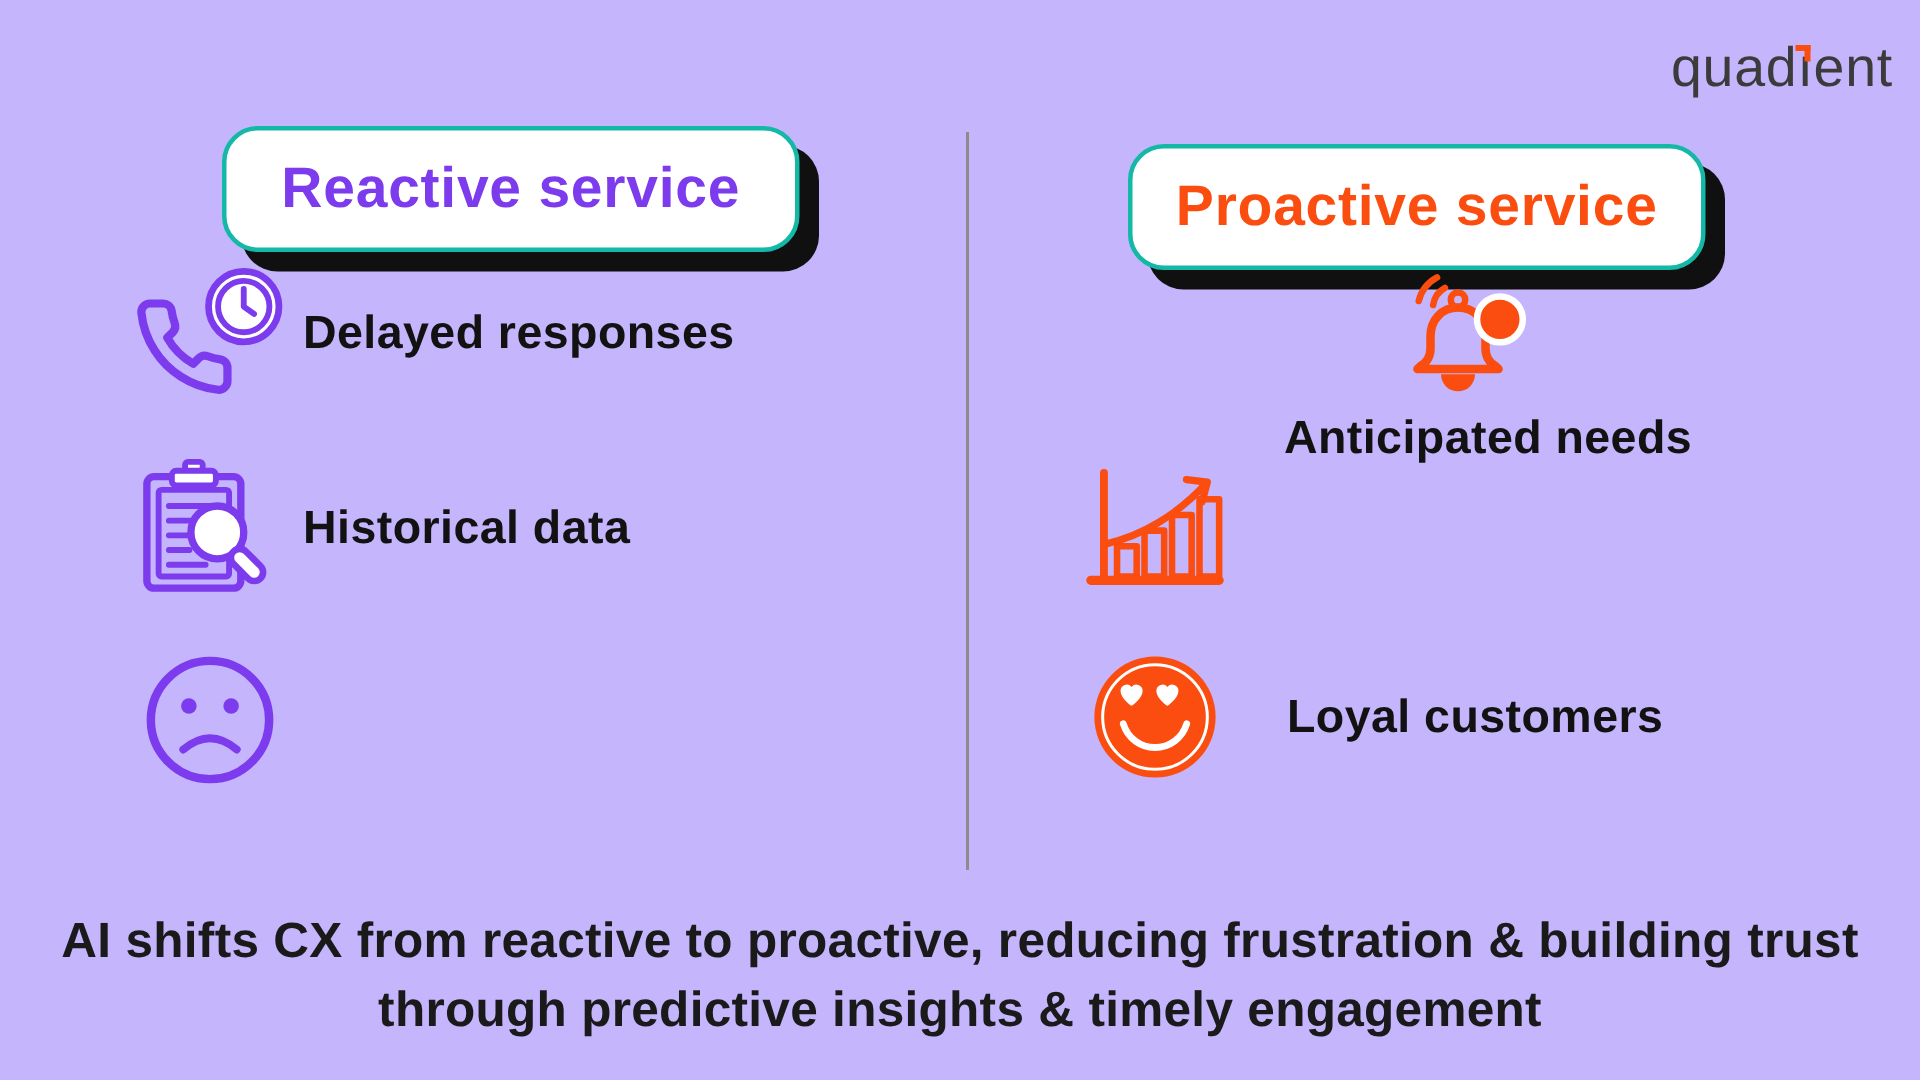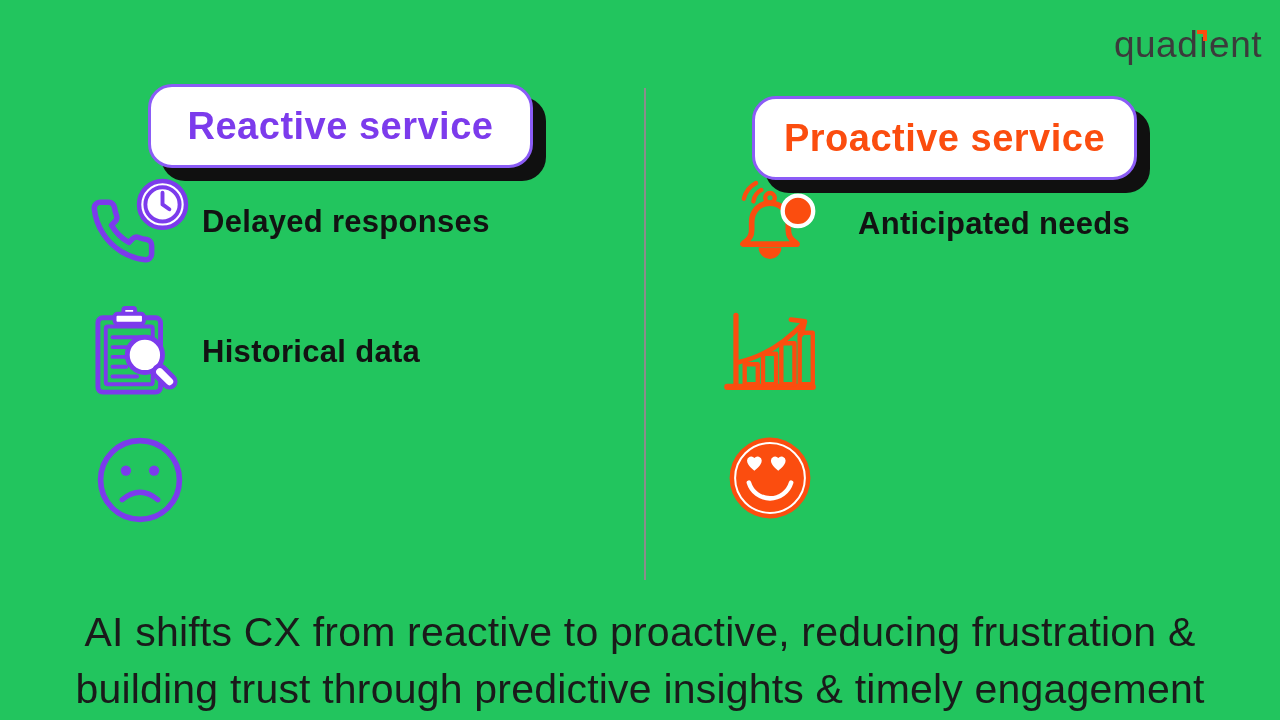--- a/index.html
+++ b/index.html
@@ -2,21 +2,21 @@
 <html><head>
 <meta charset="utf-8">
 <style>
   * { margin: 0; padding: 0; box-sizing: border-box; }
   html, body { background: #e8e8e8; }
   body { font-family: "Liberation Sans", sans-serif; }
 
   .canvas {
     position: relative;
     width: 1280px; height: 720px;
-    background: #22c55e;
+    background: #c4b5fd;
     overflow: hidden;
     margin: 0 auto;
   }
 
   
   .logo {
     position: absolute; top: 24px; right: 18px;
     display: flex; align-items: baseline;
     font-size: 37px; font-weight: 500; color: #3b3b3b;
     letter-spacing: 0.5px;
@@ -27,21 +27,21 @@
     width: 10px; height: 11px;
     border-top: 4px solid #fb4d0f;
     border-right: 4px solid #fb4d0f;
   }
 
   
   .pill {
     position: absolute; top: 84px;
     width: 385px; height: 84px;
     background: #ffffff;
-    border: 3px solid #8b5cf6;
+    border: 3px solid #14b8a6;
     border-radius: 24px;
     box-shadow: 13px 13px 0 #101010;
     display: flex; align-items: center; justify-content: center;
     font-size: 38px; font-weight: 700;
     letter-spacing: 0.5px;
   }
   .pill.left  { left: 148px; color: #7c3bec; }
   .pill.right { left: 752px; color: #fb4d0f; margin-top: 12px; }
 
   
@@ -63,29 +63,29 @@
   .row.rightcol .icon-box { width: 96px; flex: 0 0 96px; margin-right: 40px; }
   .row.leftcol  .icon-box { margin-right: 6px; }
   .row .label {
     font-size: 31px; font-weight: 700; color: #121212;
     letter-spacing: 0.3px; white-space: nowrap;
   }
 
   .l1 { left: 84px;  top: 176px; }
   .l2 { left: 84px;  top: 306px; }
   .l3 { left: 84px;  top: 434px; }
-  .r1 { left: 722px; top: 178px; }
+  .r1 { left: 722px; top: 178px; flex-direction: column; }
   .r2 { left: 722px; top: 306px; }
   .r3 { left: 722px; top: 432px; }
 
   
   .caption {
     position: absolute; left: 40px; top: 604px; width: 1200px;
     text-align: center;
-    font-size: 41px; font-weight: 400; color: #1a1a1a;
+    font-size: 33px; font-weight: 700; color: #1a1a1a;
     line-height: 1.38; letter-spacing: 0.2px;
   }
 
   svg { display: block; }
 </style>
 </head>
 <body>
 
 <div class="canvas">
 
@@ -182,17 +182,18 @@
       <svg width="92" height="90" viewBox="0 0 100 98" fill="none">
         <circle cx="50" cy="49" r="44" fill="#fb4d0f"></circle>
         <circle cx="50" cy="49" r="38" stroke="#ffffff" stroke-width="2.2"></circle>
         <g fill="#ffffff" stroke="none">
           <path transform="translate(21,20) scale(1.0)" d="M12 21s-8-5.3-8-11a4.5 4.5 0 0 1 8-2.8A4.5 4.5 0 0 1 20 10c0 5.7-8 11-8 11z"></path>
           <path transform="translate(47,20) scale(1.0)" d="M12 21s-8-5.3-8-11a4.5 4.5 0 0 1 8-2.8A4.5 4.5 0 0 1 20 10c0 5.7-8 11-8 11z"></path>
         </g>
         <path d="M27 54 a24 24 0 0 0 46 0" stroke="#ffffff" stroke-width="5" stroke-linecap="round"></path>
       </svg>
     </div>
+    <div class="label">Loyal customers</div>
   </div>
 
   <div class="caption">AI shifts CX from reactive to proactive, reducing frustration &amp; building trust through predictive insights &amp; timely engagement</div>
 
 </div>
 
 </body></html>

